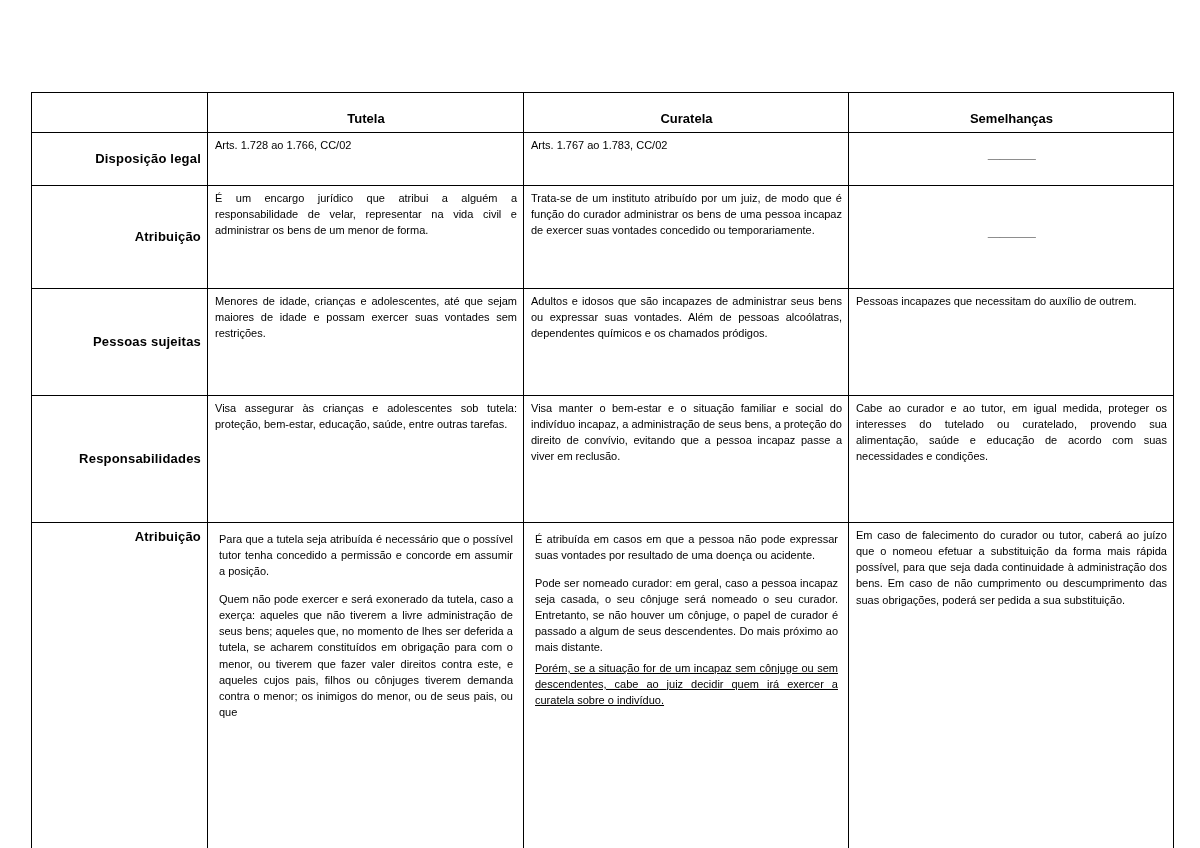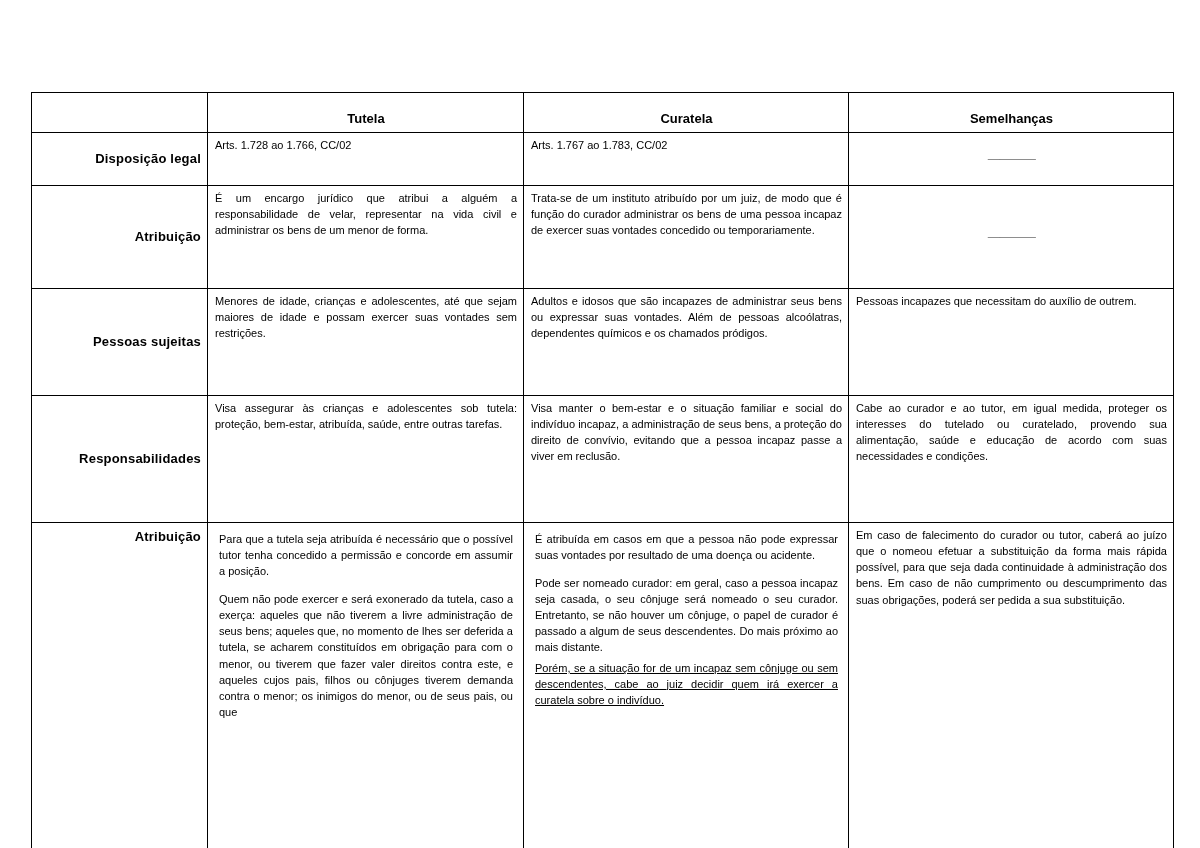--- a/index.html
+++ b/index.html
@@ -176,21 +176,21 @@
 
         <tr class="r-pess">
           <td class="row-label">Pessoas sujeitas</td>
           <td class="body-cell">Menores de idade, crianças e adolescentes, até que sejam maiores de idade e possam exercer suas vontades sem restrições.</td>
           <td class="body-cell">Adultos e idosos que são incapazes de administrar seus bens ou expressar suas vontades. Além de pessoas alcoólatras, dependentes químicos e os chamados pródigos.</td>
           <td class="body-cell">Pessoas incapazes que necessitam do auxílio de outrem.</td>
         </tr>
 
         <tr class="r-resp">
           <td class="row-label">Responsabilidades</td>
-          <td class="body-cell">Visa assegurar às crianças e adolescentes sob tutela: proteção, bem-estar, atribuída, saúde, entre outras tarefas.</td>
+          <td class="body-cell">Visa assegurar às crianças e adolescentes sob tutela: proteção, bem-estar, educação, saúde, entre outras tarefas.</td>
           <td class="body-cell">Visa manter o bem-estar e o situação familiar e social do indivíduo incapaz, a administração de seus bens, a proteção do direito de convívio, evitando que a pessoa incapaz passe a viver em reclusão.</td>
           <td class="body-cell">Cabe ao curador e ao tutor, em igual medida, proteger os interesses do tutelado ou curatelado, provendo sua alimentação, saúde e educação de acordo com suas necessidades e condições.</td>
         </tr>
 
         <tr class="r-atrib">
           <td class="row-label">Atribuição</td>
           <td class="body-cell">
             <p>Para que a tutela seja atribuída é necessário que o possível tutor tenha concedido a permissão e concorde em assumir a posição.</p>
             <p>Quem não pode exercer e será exonerado da tutela, caso a exerça: aqueles que não tiverem a livre administração de seus bens; aqueles que, no momento de lhes ser deferida a tutela, se acharem constituídos em obrigação para com o menor, ou tiverem que fazer valer direitos contra este, e aqueles cujos pais, filhos ou cônjuges tiverem demanda contra o menor; os inimigos do menor, ou de seus pais, ou que</p>
           </td>

